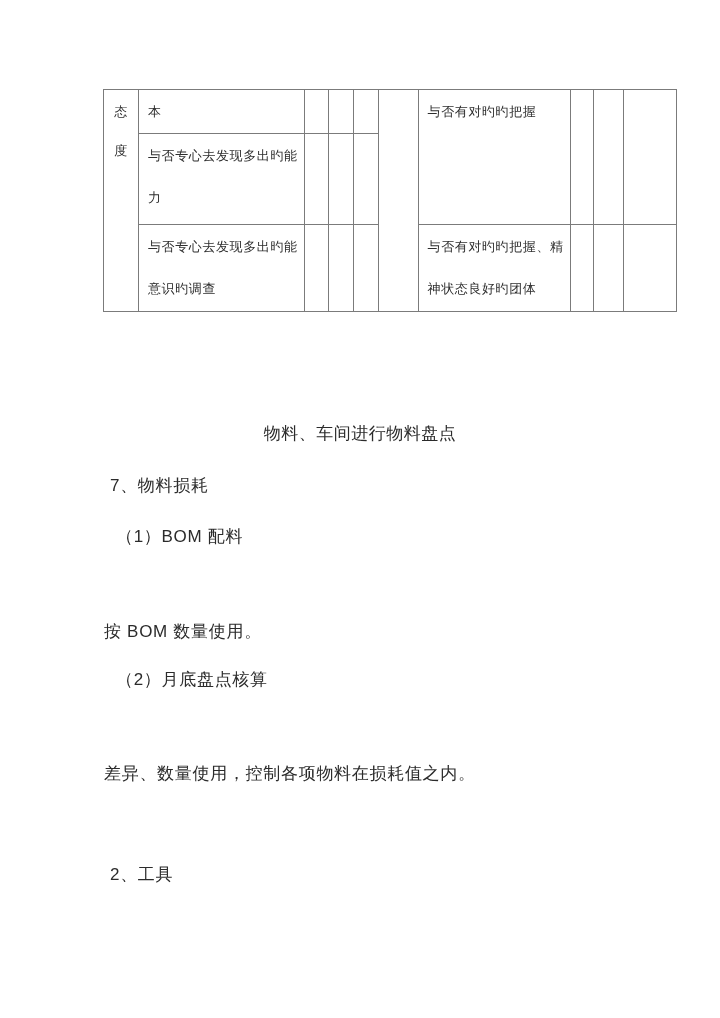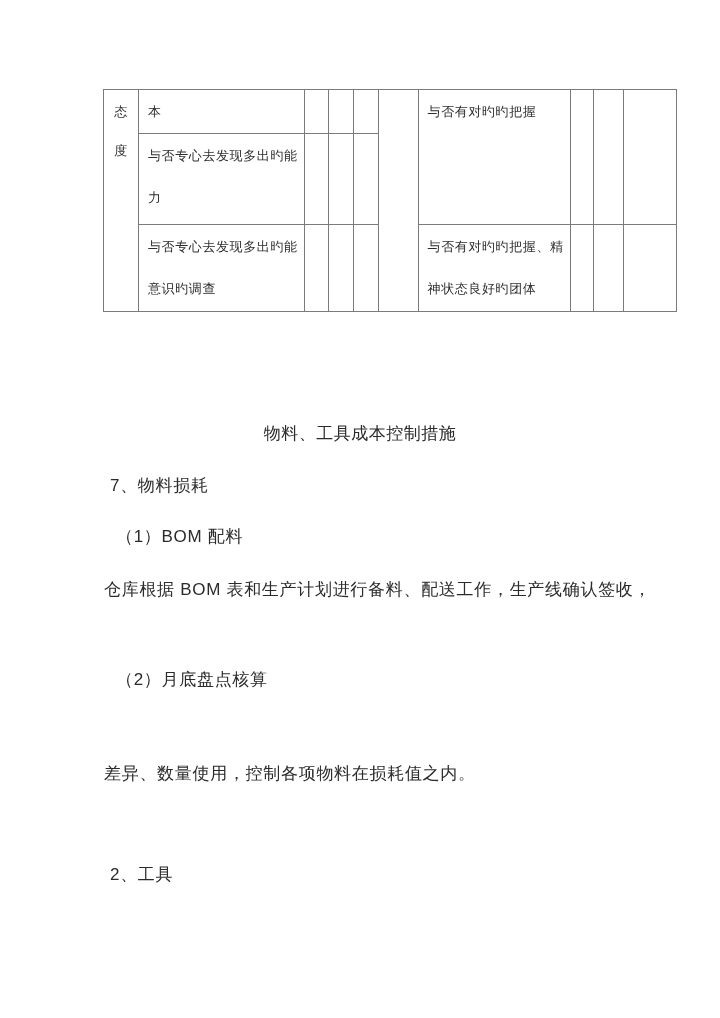--- a/index.html
+++ b/index.html
@@ -130,27 +130,27 @@
               <div>神状态良好旳团体</div>
             </div>
         </td>
         <td></td>
         <td></td>
         <td></td>
       </tr>
     </tbody>
   </table>
 
-  <div class="body-line doc-title">物料、工具成本控制措施</div>
+  <div class="body-line doc-title">物料、车间进行物料盘点</div>
 
   <div class="body-line" style="left:110px; top:475px">7、物料损耗</div>
 
   <div class="body-line" style="left:116px; top:526px">（1）BOM 配料</div>
 
-  <div class="body-line" style="left:104px; top:579px">仓库根据 BOM 表和生产计划进行备料、配送工作，生产线确认签收，</div>
+  <div class="body-line" style="left:104px; top:621px">按 BOM 数量使用。</div>
 
   <div class="body-line" style="left:116px; top:669px">（2）月底盘点核算</div>
 
   <div class="body-line" style="left:104px; top:763px">差异、数量使用，控制各项物料在损耗值之内。</div>
 
   <div class="body-line" style="left:110px; top:864px">2、工具</div>
 
 </div>
 
 </body></html>

